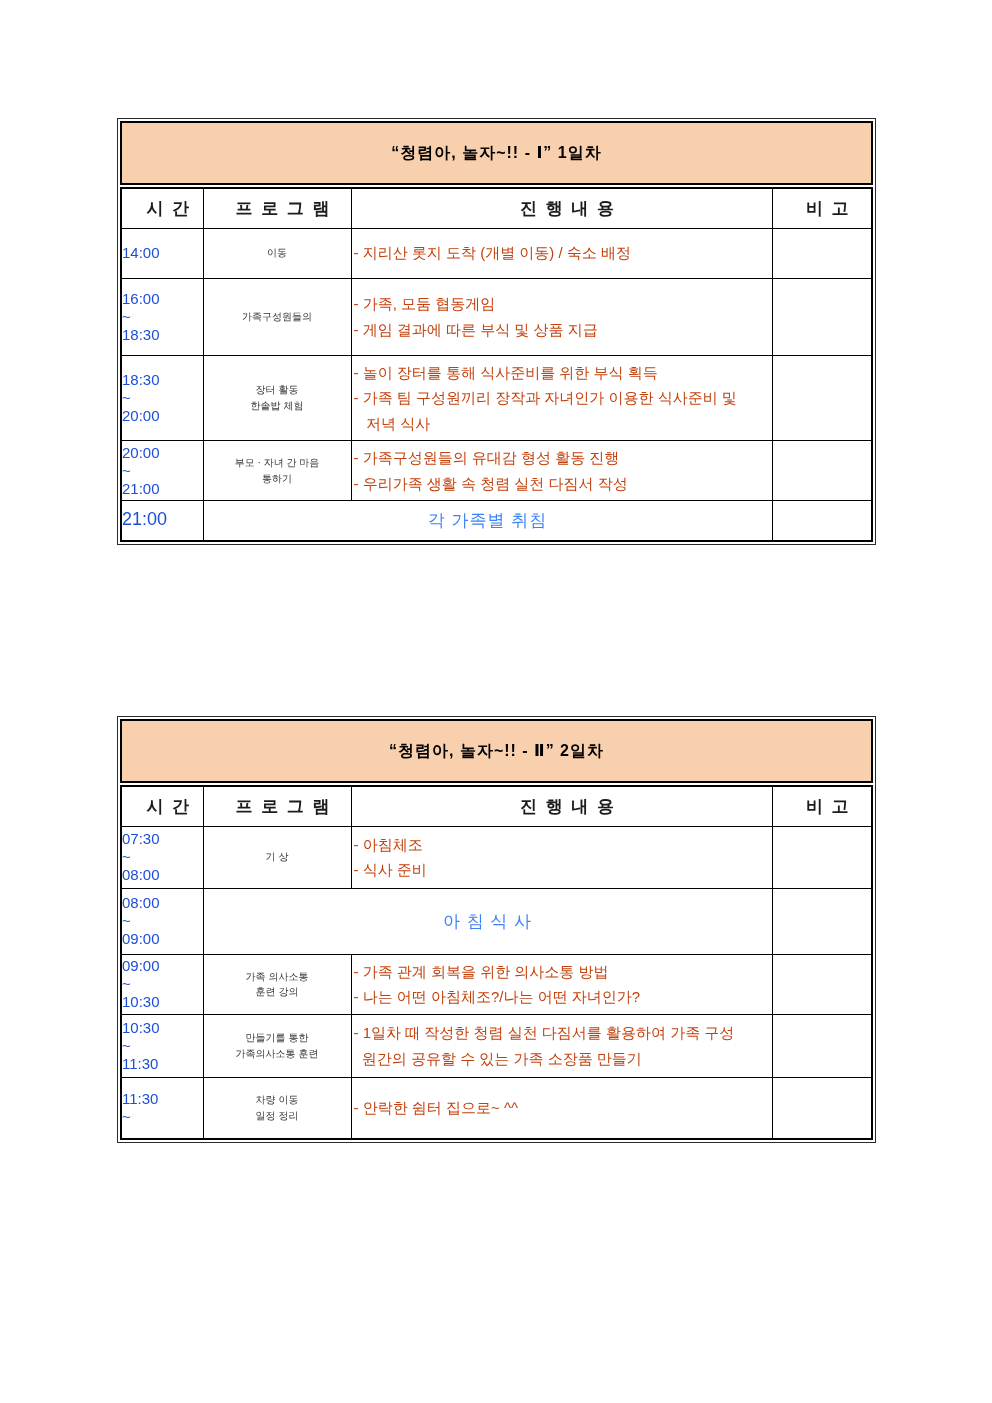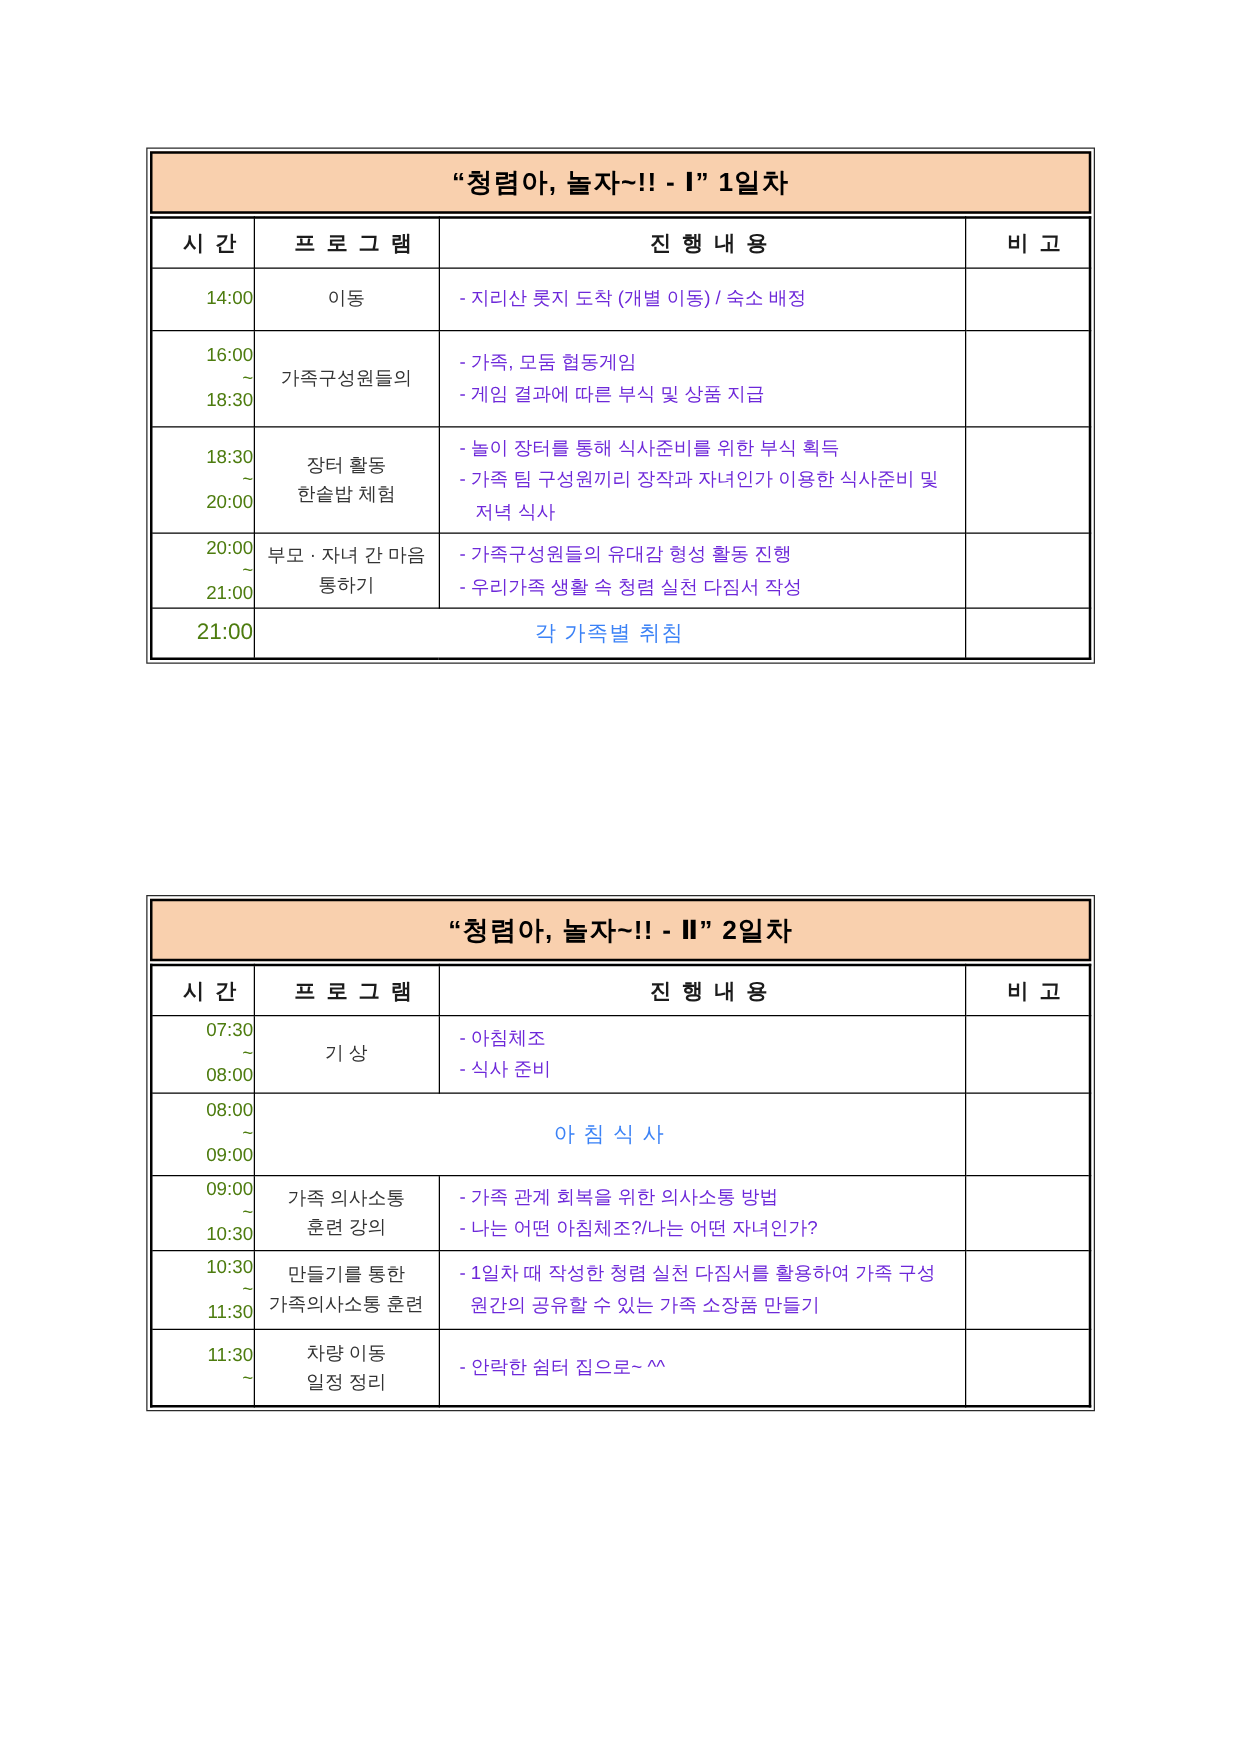--- a/index.html
+++ b/index.html
@@ -17,26 +17,26 @@
     border: 1px solid #2a2a2a;
     padding: 2px;
     background: #fff;
   }
   #day1-table { top: 118px; }
   #day2-table { top: 688px; margin-top: 28px; }
 
   .title-bar {
     border: 2px solid #000;
     background: #F9D0AE;
-    height: 50px;
+    height: 64px;
     display: flex;
     align-items: center;
     justify-content: center;
     font-weight: bold;
-    font-size: 21px;
+    font-size: 16px;
     color: #000;
     letter-spacing: 1px;
     margin-bottom: 2px;
   }
 
   table.grid {
     width: 100%;
     border-collapse: collapse;
     table-layout: fixed;
     border: 2px solid #000;
@@ -49,41 +49,41 @@
   th.hdr {
     height: 40px;
     font-weight: bold;
     font-size: 17px;
     color: #1c1c1c;
     letter-spacing: 2px;
     text-align: center;
     padding-left: 13px;
   }
   td.time {
-    text-align: right;
+    text-align: left;
     font-size: 15px;
-    color: #4d7c0f;
+    color: #1d4ed8;
     white-space: pre-line;
     line-height: 1.2;
   }
   td.time.time-big { font-size: 18px; }
   td.program {
     text-align: center;
-    font-size: 15px;
+    font-size: 10px;
     color: #333;
     white-space: pre-line;
     line-height: 1.55;
   }
   td.content {
     text-align: left;
     font-size: 15px;
-    color: #6d28d9;
+    color: #c2410c;
     white-space: pre-wrap;
     line-height: 1.7;
-    padding: 4px 6px 4px 16px;
+    padding: 4px 6px 4px 2px;
   }
   td.merged {
     text-align: center;
     font-size: 17px;
     color: #3b82f6;
     letter-spacing: 1px;
   }
   td.note { font-size: 14px; color: #333; text-align: center; }
 </style>
 </head>

